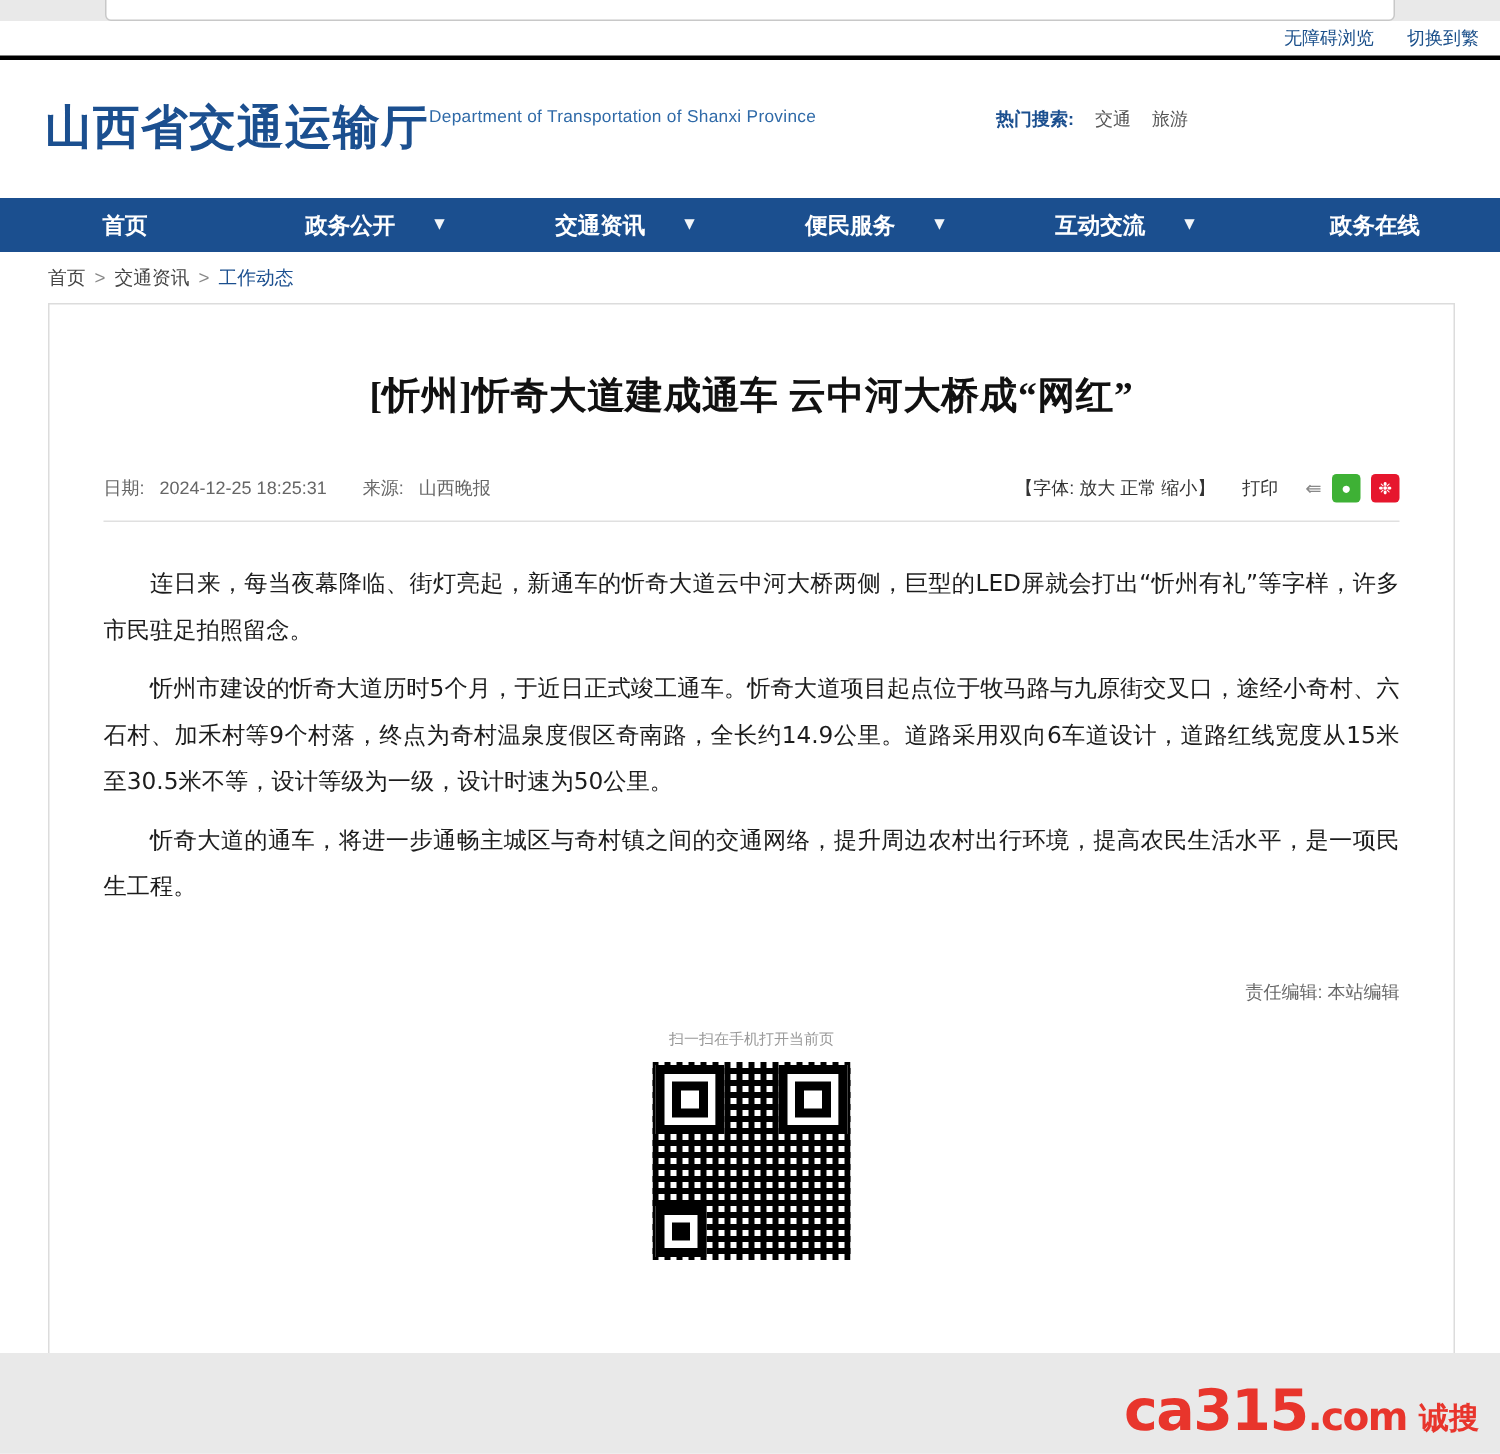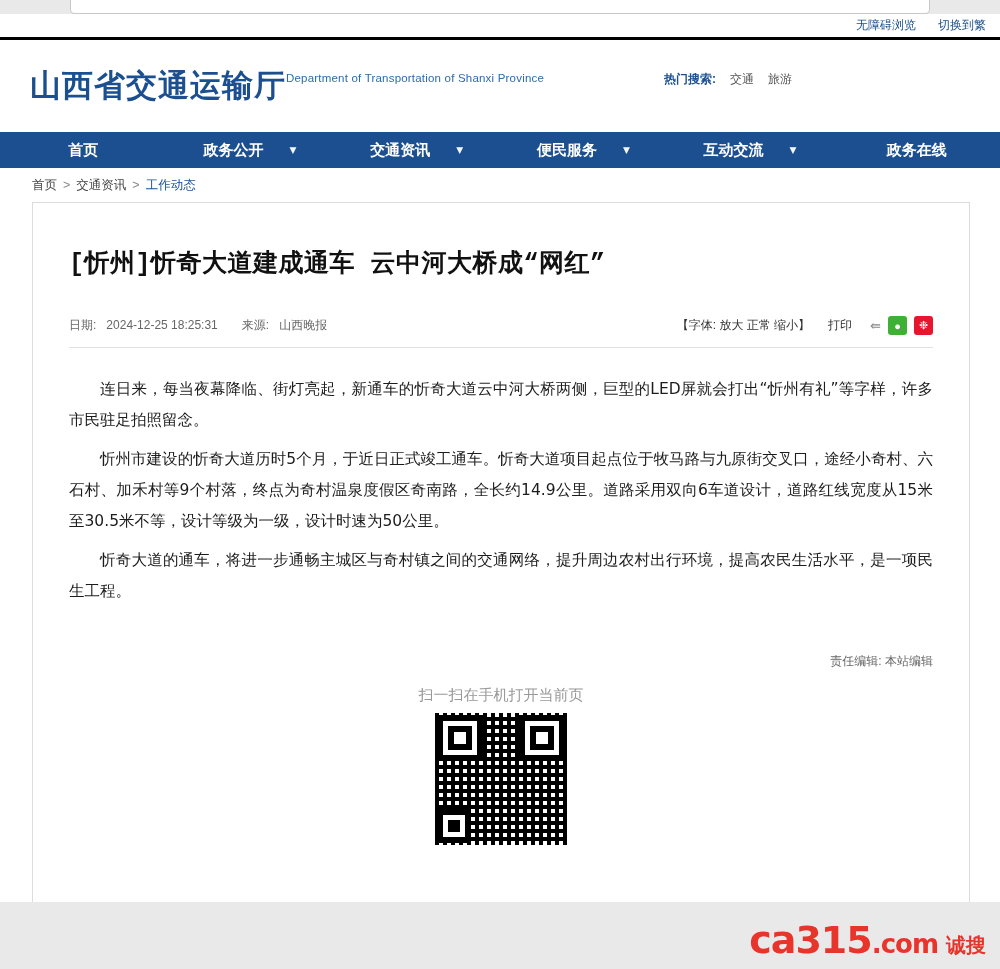--- a/index.html
+++ b/index.html
@@ -162,21 +162,22 @@
   
   .article-card {
     margin: 0 30px 0 32px;
     border: 1px solid #dcdcdc;
     border-bottom: none;
     background: #fff;
     padding: 26px 36px 0 36px;
     min-height: 700px;
   }
   .article-title {
-    font-family: Liberation Mono, monospace;
+    text-align: center;
+    font-family: Liberation Serif, serif;
     font-size: 25px;
     font-weight: bold;
     color: #111;
     letter-spacing: .5px;
     margin: 18px 0 34px 0;
     line-height: 1.4;
   }
   .meta-row {
     display: flex;
     align-items: center;
@@ -229,21 +230,21 @@
 
   
   .qr-wrap {
     margin-top: 16px;
     display: flex;
     flex-direction: column;
     align-items: center;
     padding-bottom: 26px;
   }
   .qr-caption {
-    font-size: 15px;
+    font-size: 10px;
     color: #999;
     margin-bottom: 8px;
   }
   .qr-code {
     width: 132px; height: 132px;
     background-color: #fff;
     background-image:
       repeating-linear-gradient(90deg, #000 0 4px, transparent 4px 8px),
       repeating-linear-gradient(0deg, #000 0 4px, transparent 4px 8px);
     background-size: 8px 8px, 8px 8px;

